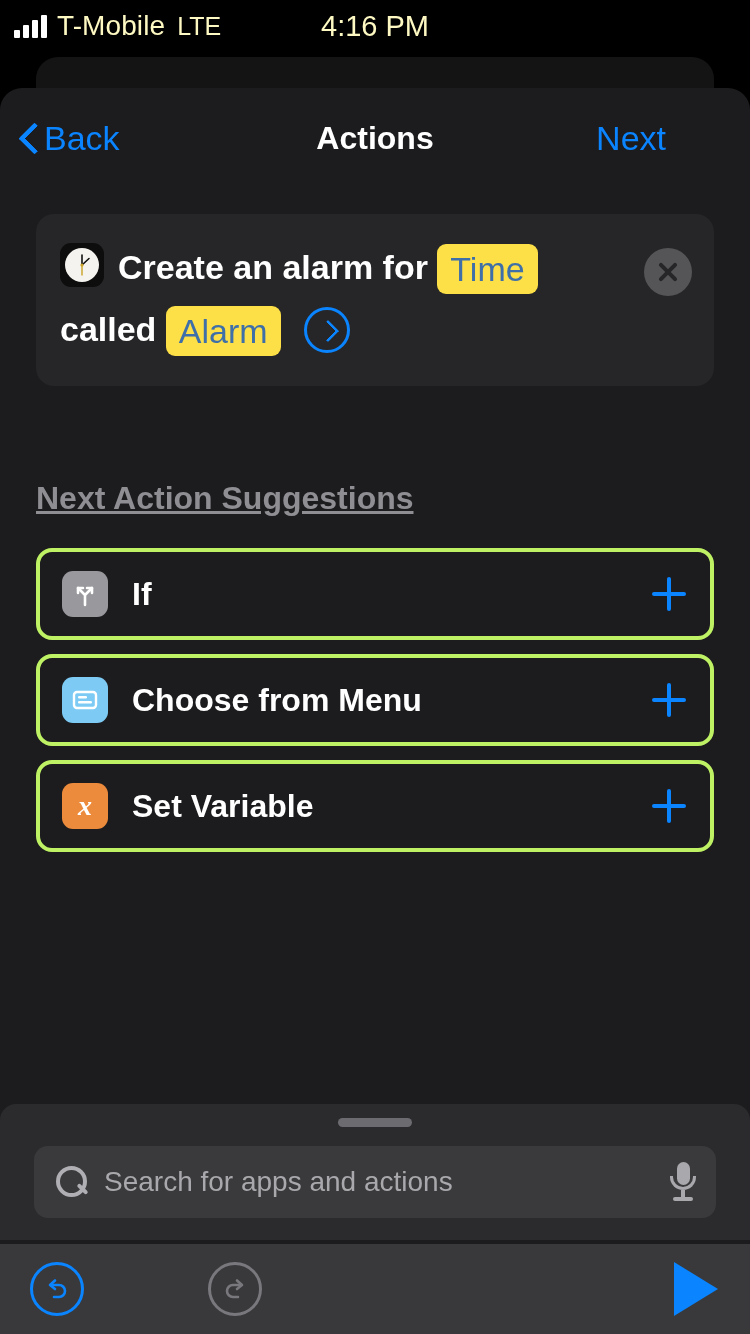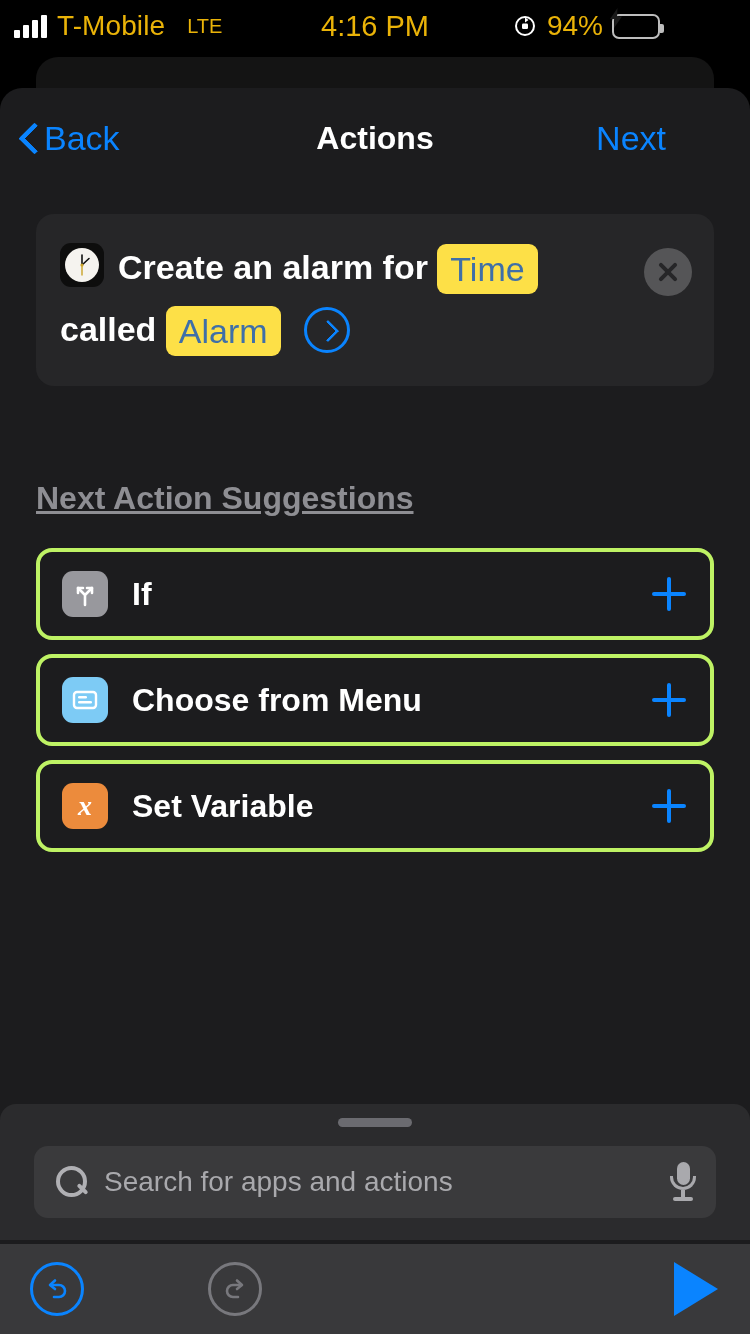--- a/index.html
+++ b/index.html
@@ -7,31 +7,31 @@
     width:750px; height:1334px;
     background:#000;
     font-family:"Liberation Sans", sans-serif;
     overflow:hidden;
   }
   #screen { position:relative; width:750px; height:1334px; background:#000; }
 
   
   .statusbar {
     position:absolute; top:0; left:0; width:674px; height:52px;
-    display:flex; align-items:center; color:#eab308;
+    display:flex; align-items:center; color:#fef9c3;
   }
   .sb-left { position:absolute; left:14px; display:flex; align-items:center; gap:10px; }
   .signal { display:flex; align-items:flex-end; gap:3px; height:24px; }
   .signal i { display:block; width:6px; background:#fff; border-radius:1px; }
   .signal i:nth-child(1){height:8px;}
   .signal i:nth-child(2){height:13px;}
   .signal i:nth-child(3){height:18px;}
   .signal i:nth-child(4){height:23px;}
   .carrier { font-size:28px; letter-spacing:0.1px; }
-  .lte { font-size:20px; margin-left:12px; }
+  .lte { font-size:25px; margin-left:2px; }
   .sb-center { position:absolute; left:0; width:750px; text-align:center; font-size:29px; font-weight:400; }
   .sb-right { position:absolute; right:14px; display:flex; align-items:center; gap:9px; }
   .rotlock { width:26px; height:26px; position:relative; }
   .rotlock svg { display:block; }
   .batt-pct { font-size:28px; }
   .battery {
     width:48px; height:25px; border:2px solid #bdbdbd; border-radius:7px;
     position:relative; padding:2px;
   }
   .battery::after {
@@ -202,37 +202,20 @@
       <span class="signal">
           <i></i>
           <i></i>
           <i></i>
           <i></i>
         </span>
       <span class="carrier">T-Mobile</span>
       <span class="lte">LTE</span>
     </div>
     <div class="sb-center">4:16 PM</div>
-    <div class="sb-right">
-      <span class="rotlock">
-        <svg width="26" height="26" viewBox="0 0 26 26">
-          <circle cx="13" cy="13" r="9" fill="none" stroke="#fff" stroke-width="2"></circle>
-          <rect x="10" y="10.5" width="6" height="5.5" rx="1.2" fill="#fff"></rect>
-          <path d="M13 4.5 l3.5 2.5 -3.5 2.5 z" fill="#fff"></path>
-        </svg>
-      </span>
-      <span class="batt-pct">94%</span>
-      <span class="battery">
-        <span class="fill">
-          <svg class="bolt" width="14" height="20" viewBox="0 0 14 20">
-            <path d="M8.5 0 L1 11 h4.5 L5 20 L13 8.5 H8 z" fill="#1a1a1a"></path>
-          </svg>
-        </span>
-      </span>
-    </div>
   </div>
 
   <div class="back-card"></div>
 
   <div class="sheet">
 
     <div class="navbar">
       <div class="nav-back">
         <span class="chev-left"></span>
         <span>Back</span>

